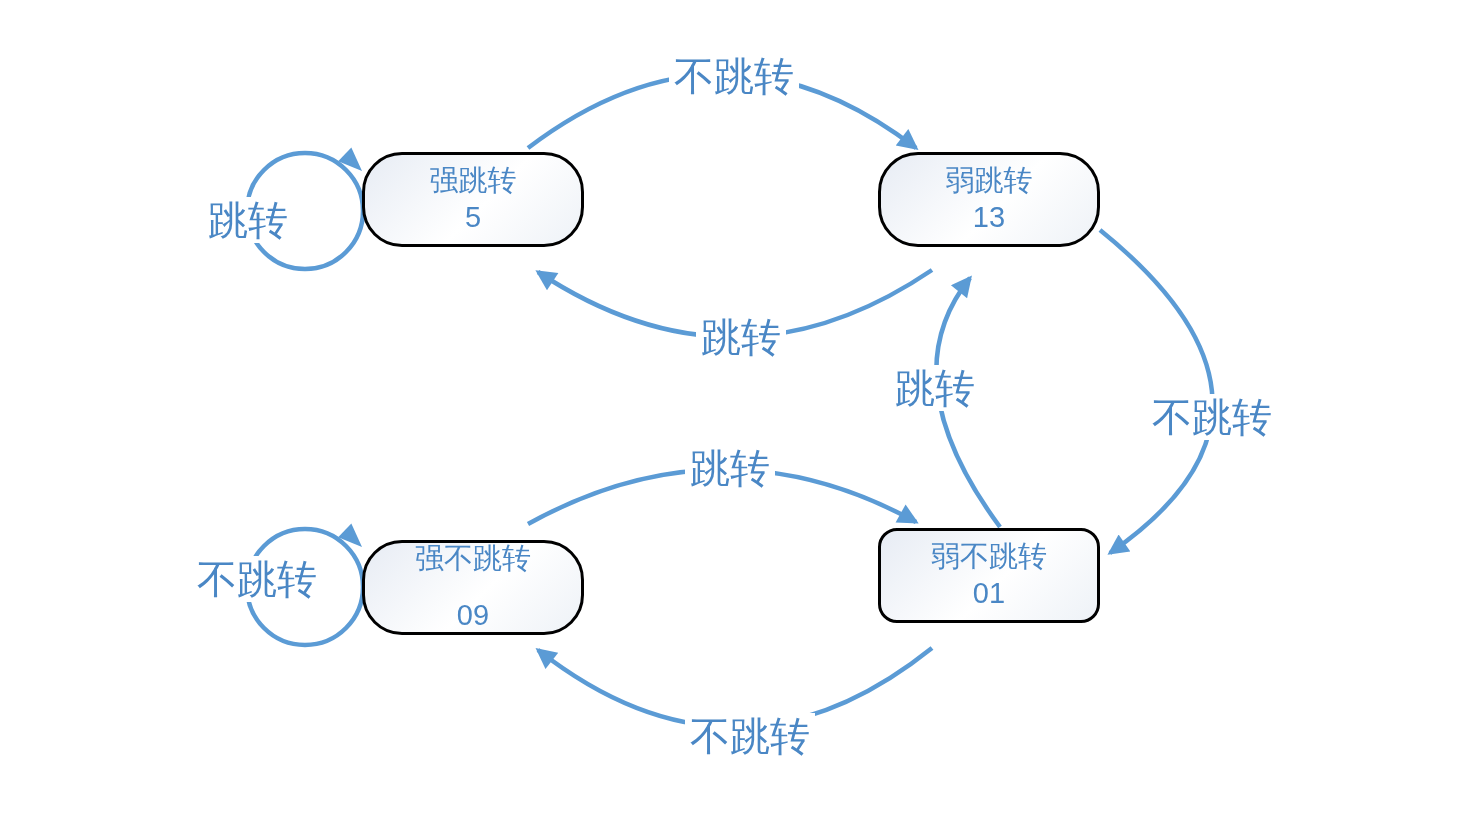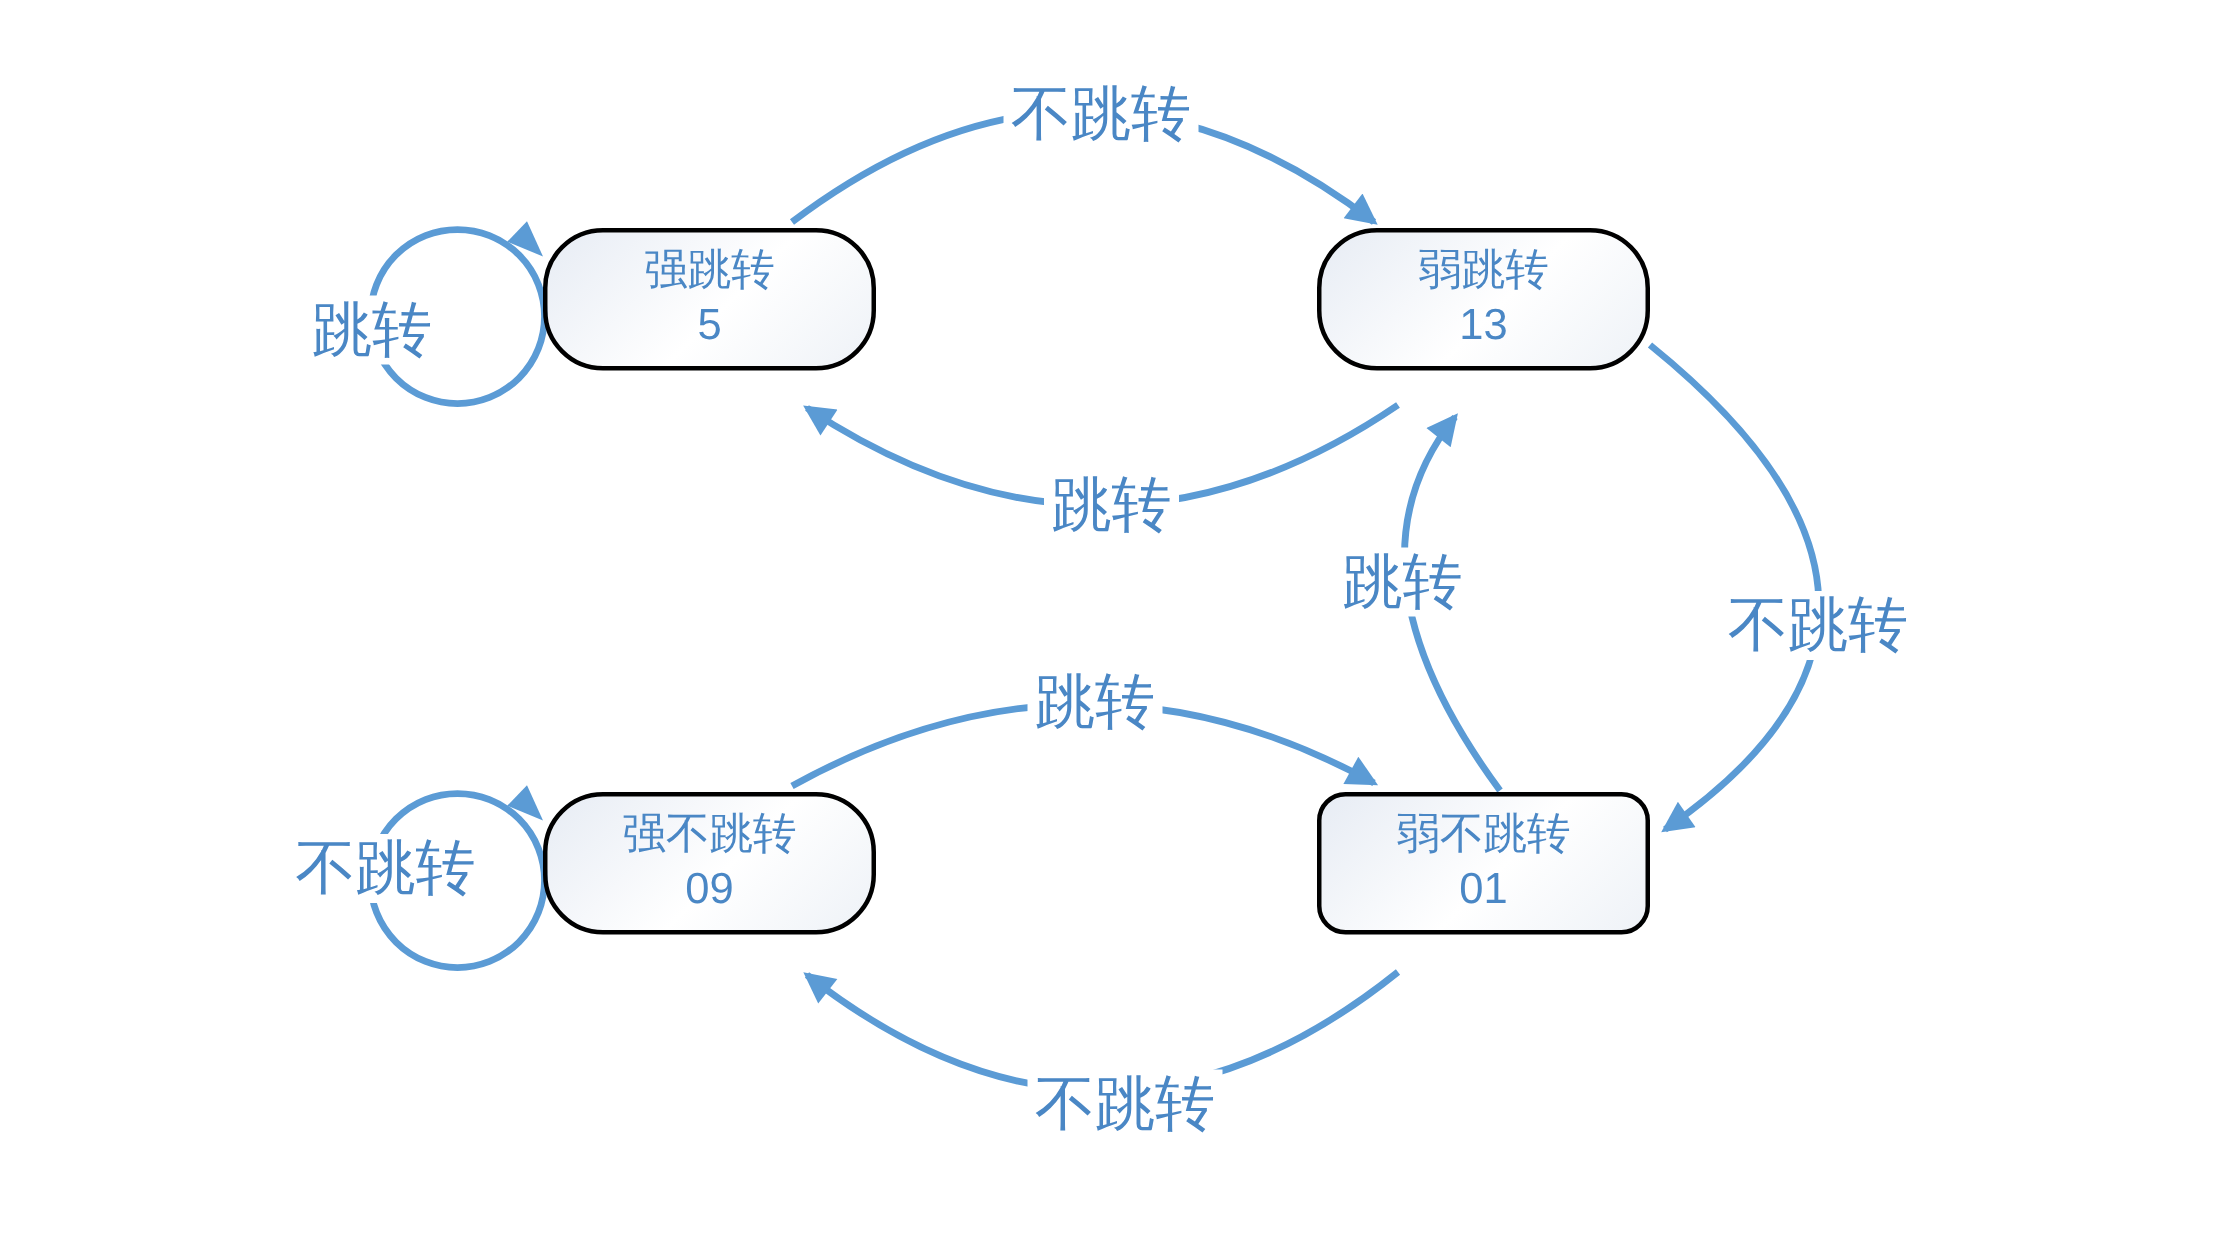--- a/index.html
+++ b/index.html
@@ -38,21 +38,21 @@
     transform:translate(-50%,-50%);
     background:var(--bg);
     color:var(--text);
     font-size:40px;
     line-height:1.1;
     padding:1px 5px;
     white-space:nowrap;
   }
   .n11{left:362px;top:152px;}
   .n10{left:878px;top:152px;align-items:center;}
-  .n00{left:362px;top:528px;}
+  .n00{left:362px;top:540px;justify-content:space-between;}
   .n01{left:878px;top:528px;border-radius:19px;}
   .lbl-loop11{left:248px;top:220px;}
   .lbl-top{left:734px;top:76px;}
   .lbl-mid{left:741px;top:337px;}
   .lbl-right{left:1212px;top:417px;}
   .lbl-inner{left:935px;top:388px;}
   .lbl-loop00{left:257px;top:579px;}
   .lbl-btop{left:730px;top:468px;}
   .lbl-bbot{left:750px;top:736px;}
 </style>

